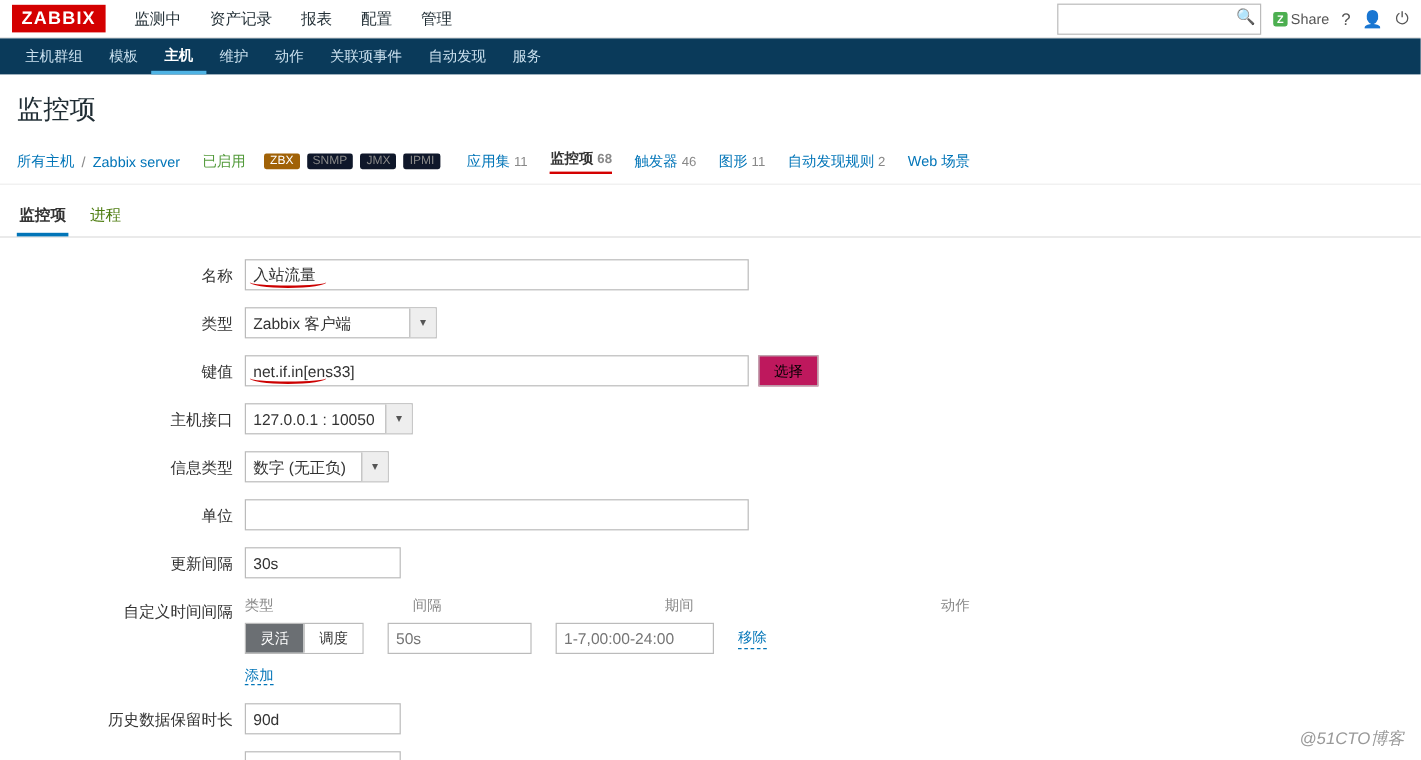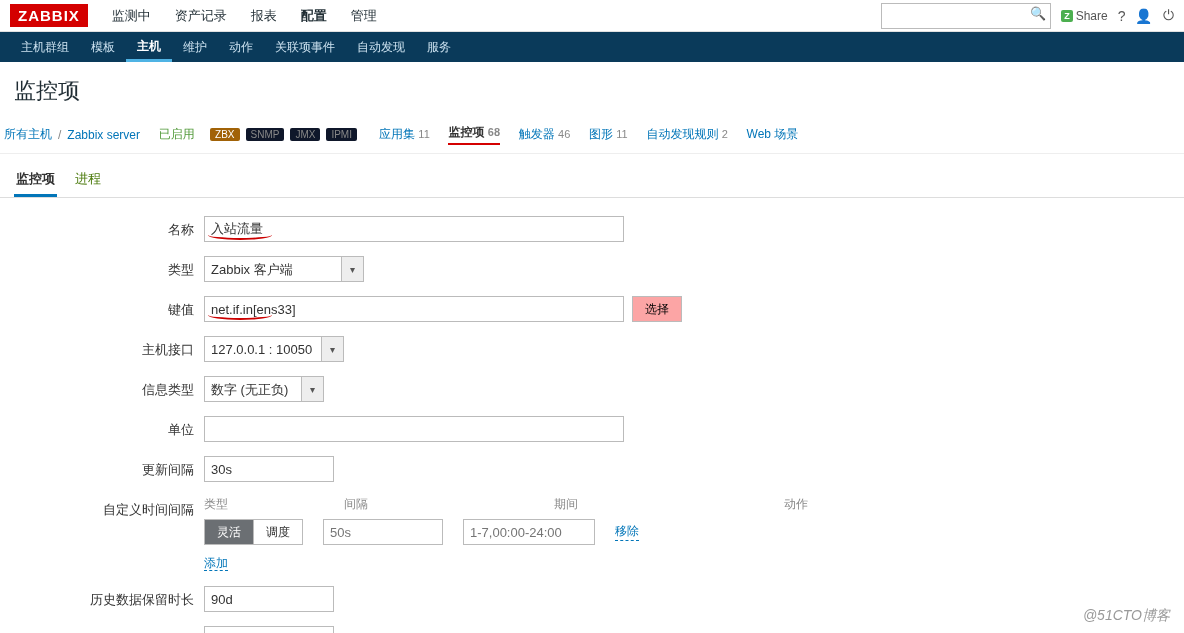--- a/index.html
+++ b/index.html
@@ -3,40 +3,40 @@
 <meta charset="utf-8">
 <style>
   * { box-sizing: border-box; margin: 0; padding: 0; font-family: Arial, "Microsoft YaHei", sans-serif; }
   body { font-size: 13px; color: #1f2c33; background: #fff; width: 1184px; }
   
   
   .top-header { display: flex; align-items: center; height: 32px; background: #fff; border-bottom: 1px solid #e0e0e0; padding: 0 10px; }
   .logo { background: #d40000; color: #fff; font-weight: bold; letter-spacing: 1px; padding: 3px 8px; font-size: 15px; margin-right: 12px; }
   .top-nav { display: flex; gap: 0; }
   .top-nav a { color: #1f2c33; text-decoration: none; padding: 7px 12px; font-size: 13px; position: relative; }
-  .top-nav a.active { font-weight: bold; }
+  .top-nav a.active { font-weight: normal; }
   .top-nav a.active::after { content:''; position:absolute; bottom:-6px; left:50%; transform:translateX(-50%); border:6px solid transparent; border-top-color:#0a3a5a; display:none;}
   .top-right { margin-left: auto; display: flex; align-items: center; gap: 10px; }
   .search-box { position: relative; }
   .search-box input { width: 170px; height: 22px; background: #f1f1f1; border: 1px solid #ddd; padding: 0 24px 0 6px; font-size: 12px; }
   .search-box .sicon { position: absolute; right: 5px; top: 3px; color: #777; font-size: 13px; }
   .share-btn { display: flex; align-items: center; gap: 3px; color: #555; font-size: 12px; }
   .zicon { background:#4caf50; color:#fff; font-size:9px; padding:1px 3px; border-radius:2px; font-weight:bold;}
   .top-ic { color: #555; font-size: 14px; }
 
   
   .sub-nav { background: #0a3a5a; height: 30px; display: flex; align-items: center; padding: 0 10px; gap: 0; }
   .sub-nav a { color: #cbe1ef; text-decoration: none; padding: 6px 11px; font-size: 12px; }
   .sub-nav a.active { color: #fff; border-bottom: 3px solid #4fb3e4; padding-bottom: 4px; font-weight: bold; }
 
   
   .page-title { font-size: 22px; color: #1f2c33; padding: 14px 14px 10px; }
 
   
-  .crumb { padding: 8px 4px; font-size: 12px; border-bottom: 1px solid #eee; display:flex; align-items:center; gap:6px; flex-wrap:wrap;}
+  .crumb { padding: 8px 14px; font-size: 12px; border-bottom: 1px solid #eee; display:flex; align-items:center; gap:6px; flex-wrap:wrap;}
   .crumb a { color: #0275b8; text-decoration: none; }
   .crumb .sep { color:#888; }
   .status-en { color: #529a3a; }
   .badge { font-size: 10px; padding: 1px 5px; color: #fff; border-radius: 2px; }
   .badge.zbx { background:#a16207; }
   .badge.off { background:#0f172a; color:#888; }
   .crumb .cnt { color:#888; font-size:11px; }
   .crumb .tab-link { color:#0275b8; }
   .crumb .tab-link.cur { color:#333; font-weight:bold; border-bottom:2px solid #d40000; padding-bottom:2px;}
 
@@ -50,21 +50,21 @@
   .row { display:flex; align-items:flex-start; margin-bottom:14px; }
   .lbl { width: 190px; text-align:right; padding-right:10px; color:#333; font-size:13px; padding-top:5px;}
   .ctrl { flex:1; display:flex; align-items:center; gap:8px; }
   input[type=text], select { height:26px; border:1px solid #bbb; background:#fff; padding:0 6px; font-size:13px; color:#333; }
   .w-lg { width: 420px; }
   .w-md { width: 160px; }
   .w-sm { width: 130px; }
   .sel-drop { position:relative; display:inline-flex; }
   .sel-drop select { appearance:none; -webkit-appearance:none; padding-right:24px; }
   .sel-drop .arr, .sel-arr { position:absolute; right:1px; top:1px; width:22px; height:24px; background:#eee; border-left:1px solid #bbb; display:flex; align-items:center; justify-content:center; font-size:10px; color:#555; pointer-events:none;}
-  .btn { height:26px; border:1px solid #bbb; background:#fca5a5; padding:0 12px; font-size:12px; cursor:pointer; }
+  .btn { height:26px; border:1px solid #bbb; background:#be185d; padding:0 12px; font-size:12px; cursor:pointer; }
   
   .redline { position:relative; }
   .redline::after { content:''; position:absolute; left:4px; right:calc(100% - 68px); bottom:2px; height:8px; border-bottom:2px solid #c00; border-radius:0 0 50% 50%; }
 
   
   .int-box { display:flex; gap:28px; align-items:flex-start; flex-direction:column; }
   .int-head { display:flex; gap:80px; color:#888; font-size:12px; margin-bottom:6px;}
   .int-head span:nth-child(2){ margin-left:-30px;}
   .int-row { display:flex; gap:20px; align-items:center; }
   .seg { display:flex; border:1px solid #bbb; height:26px; overflow:hidden;}

